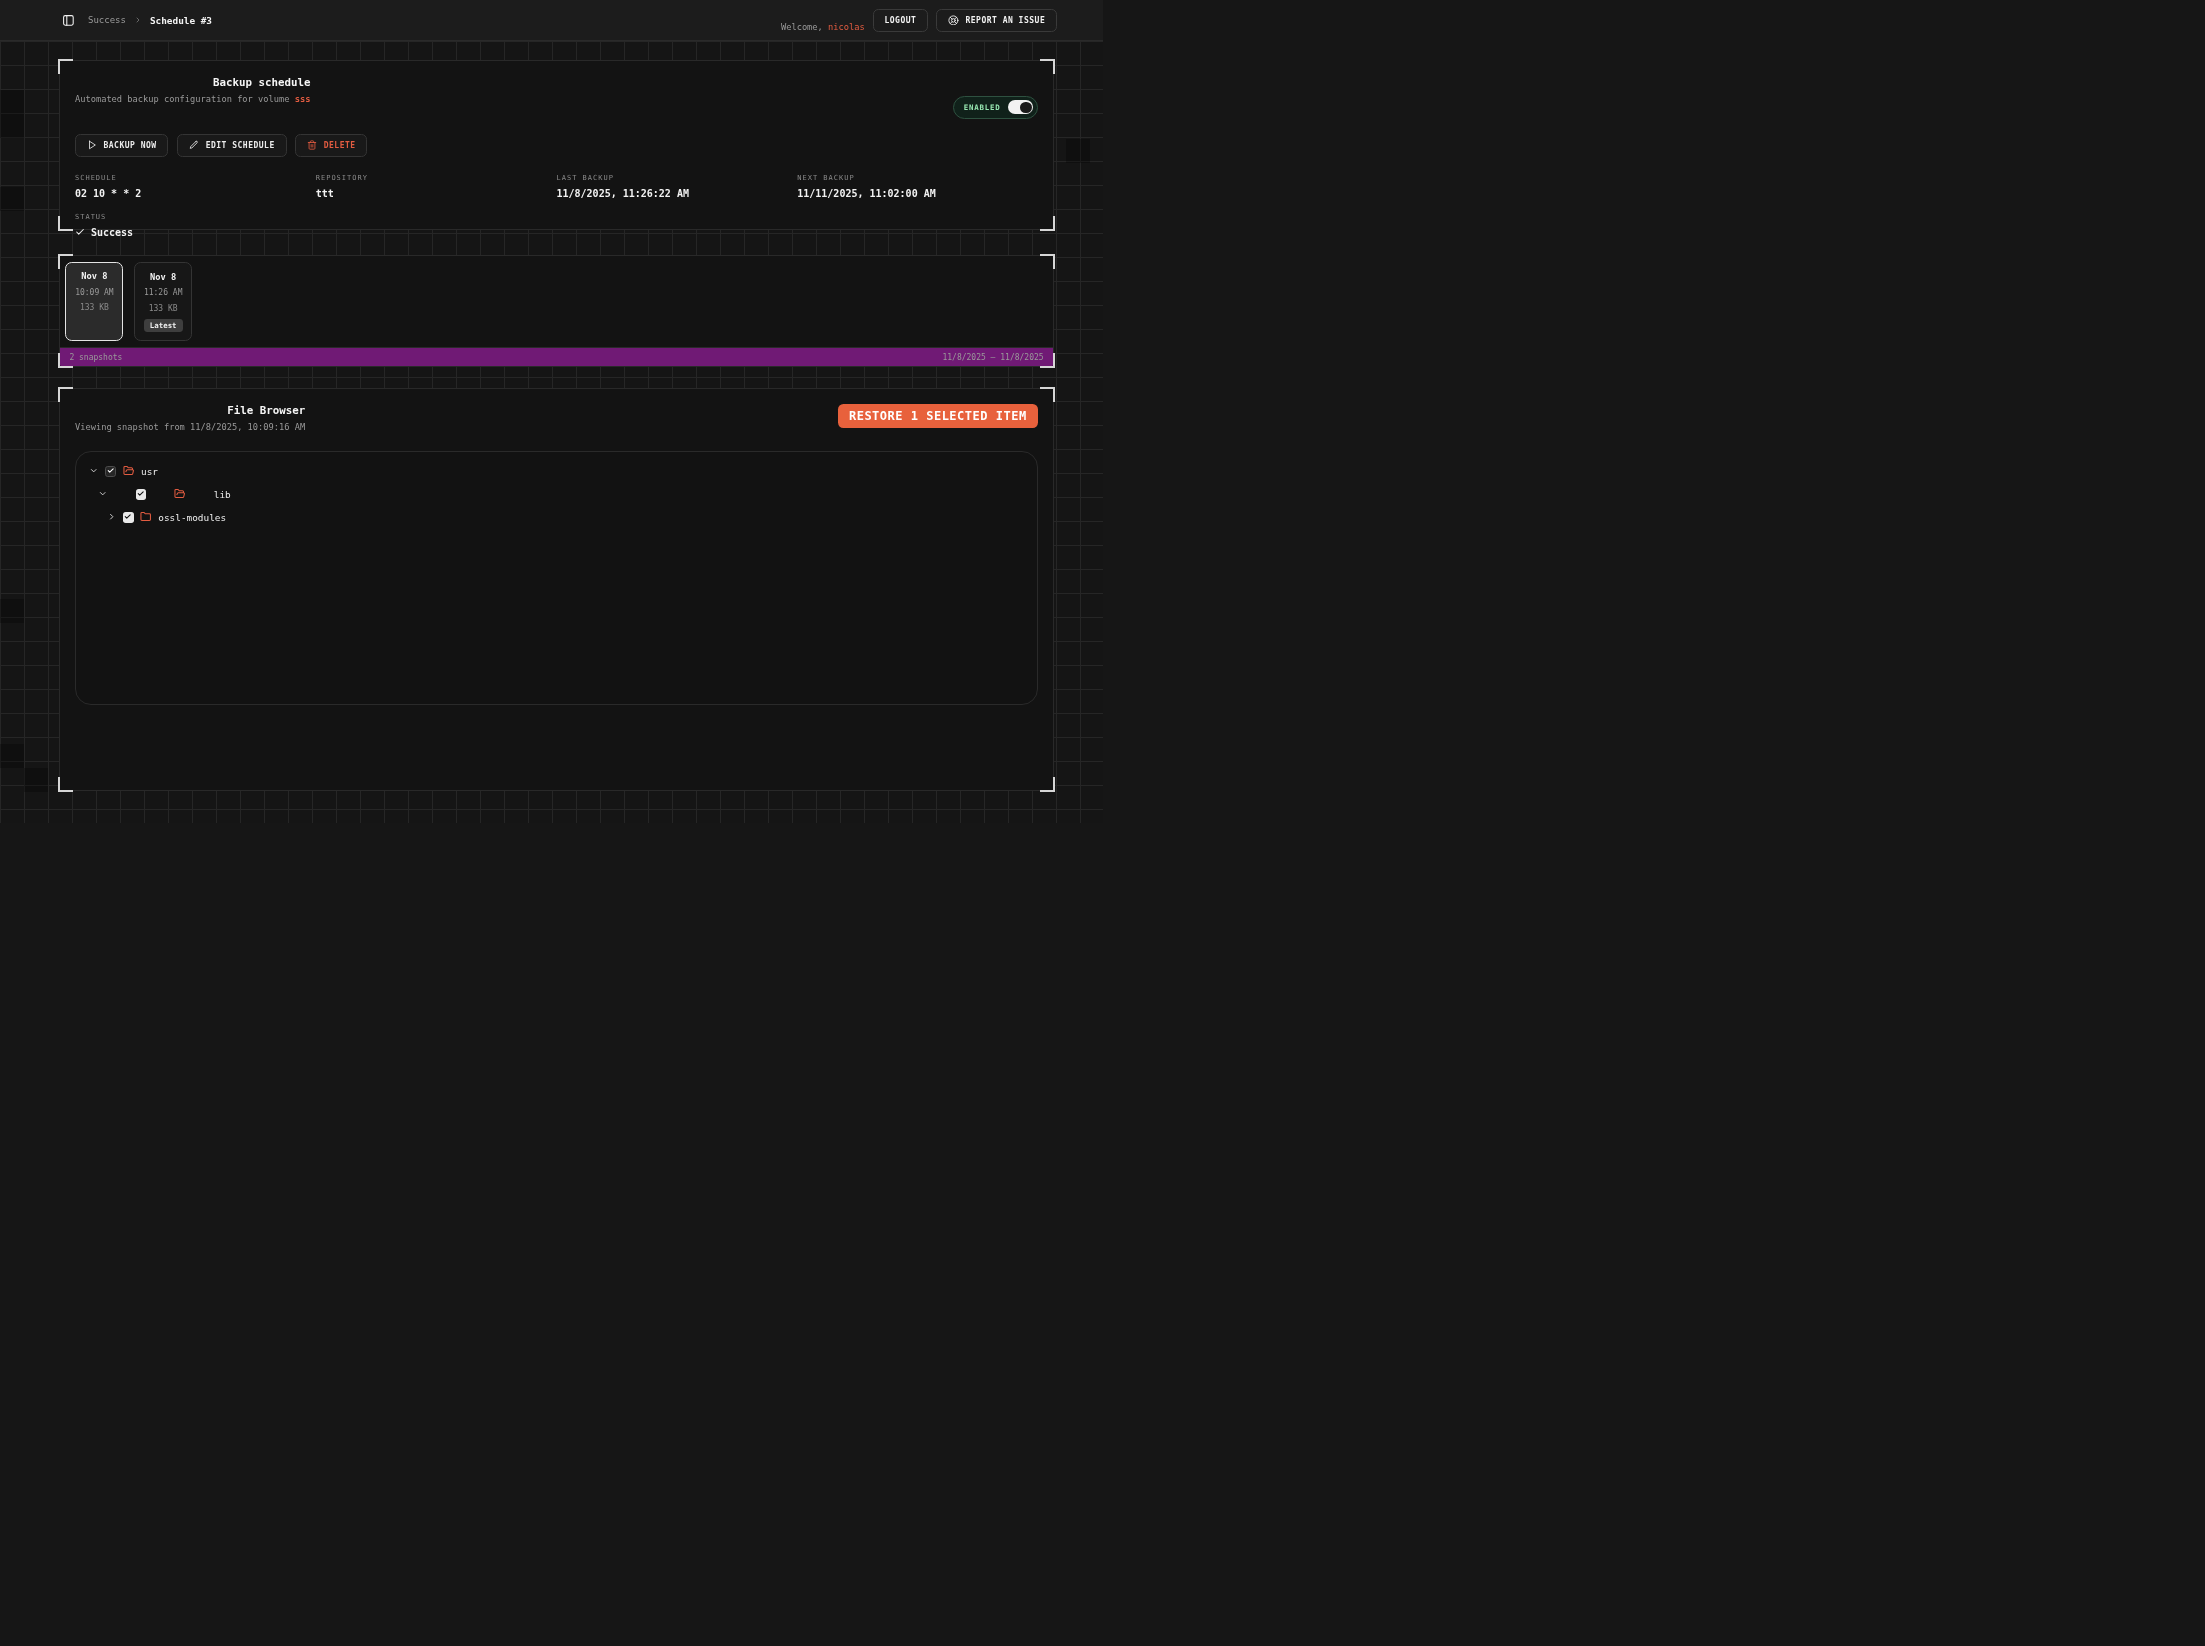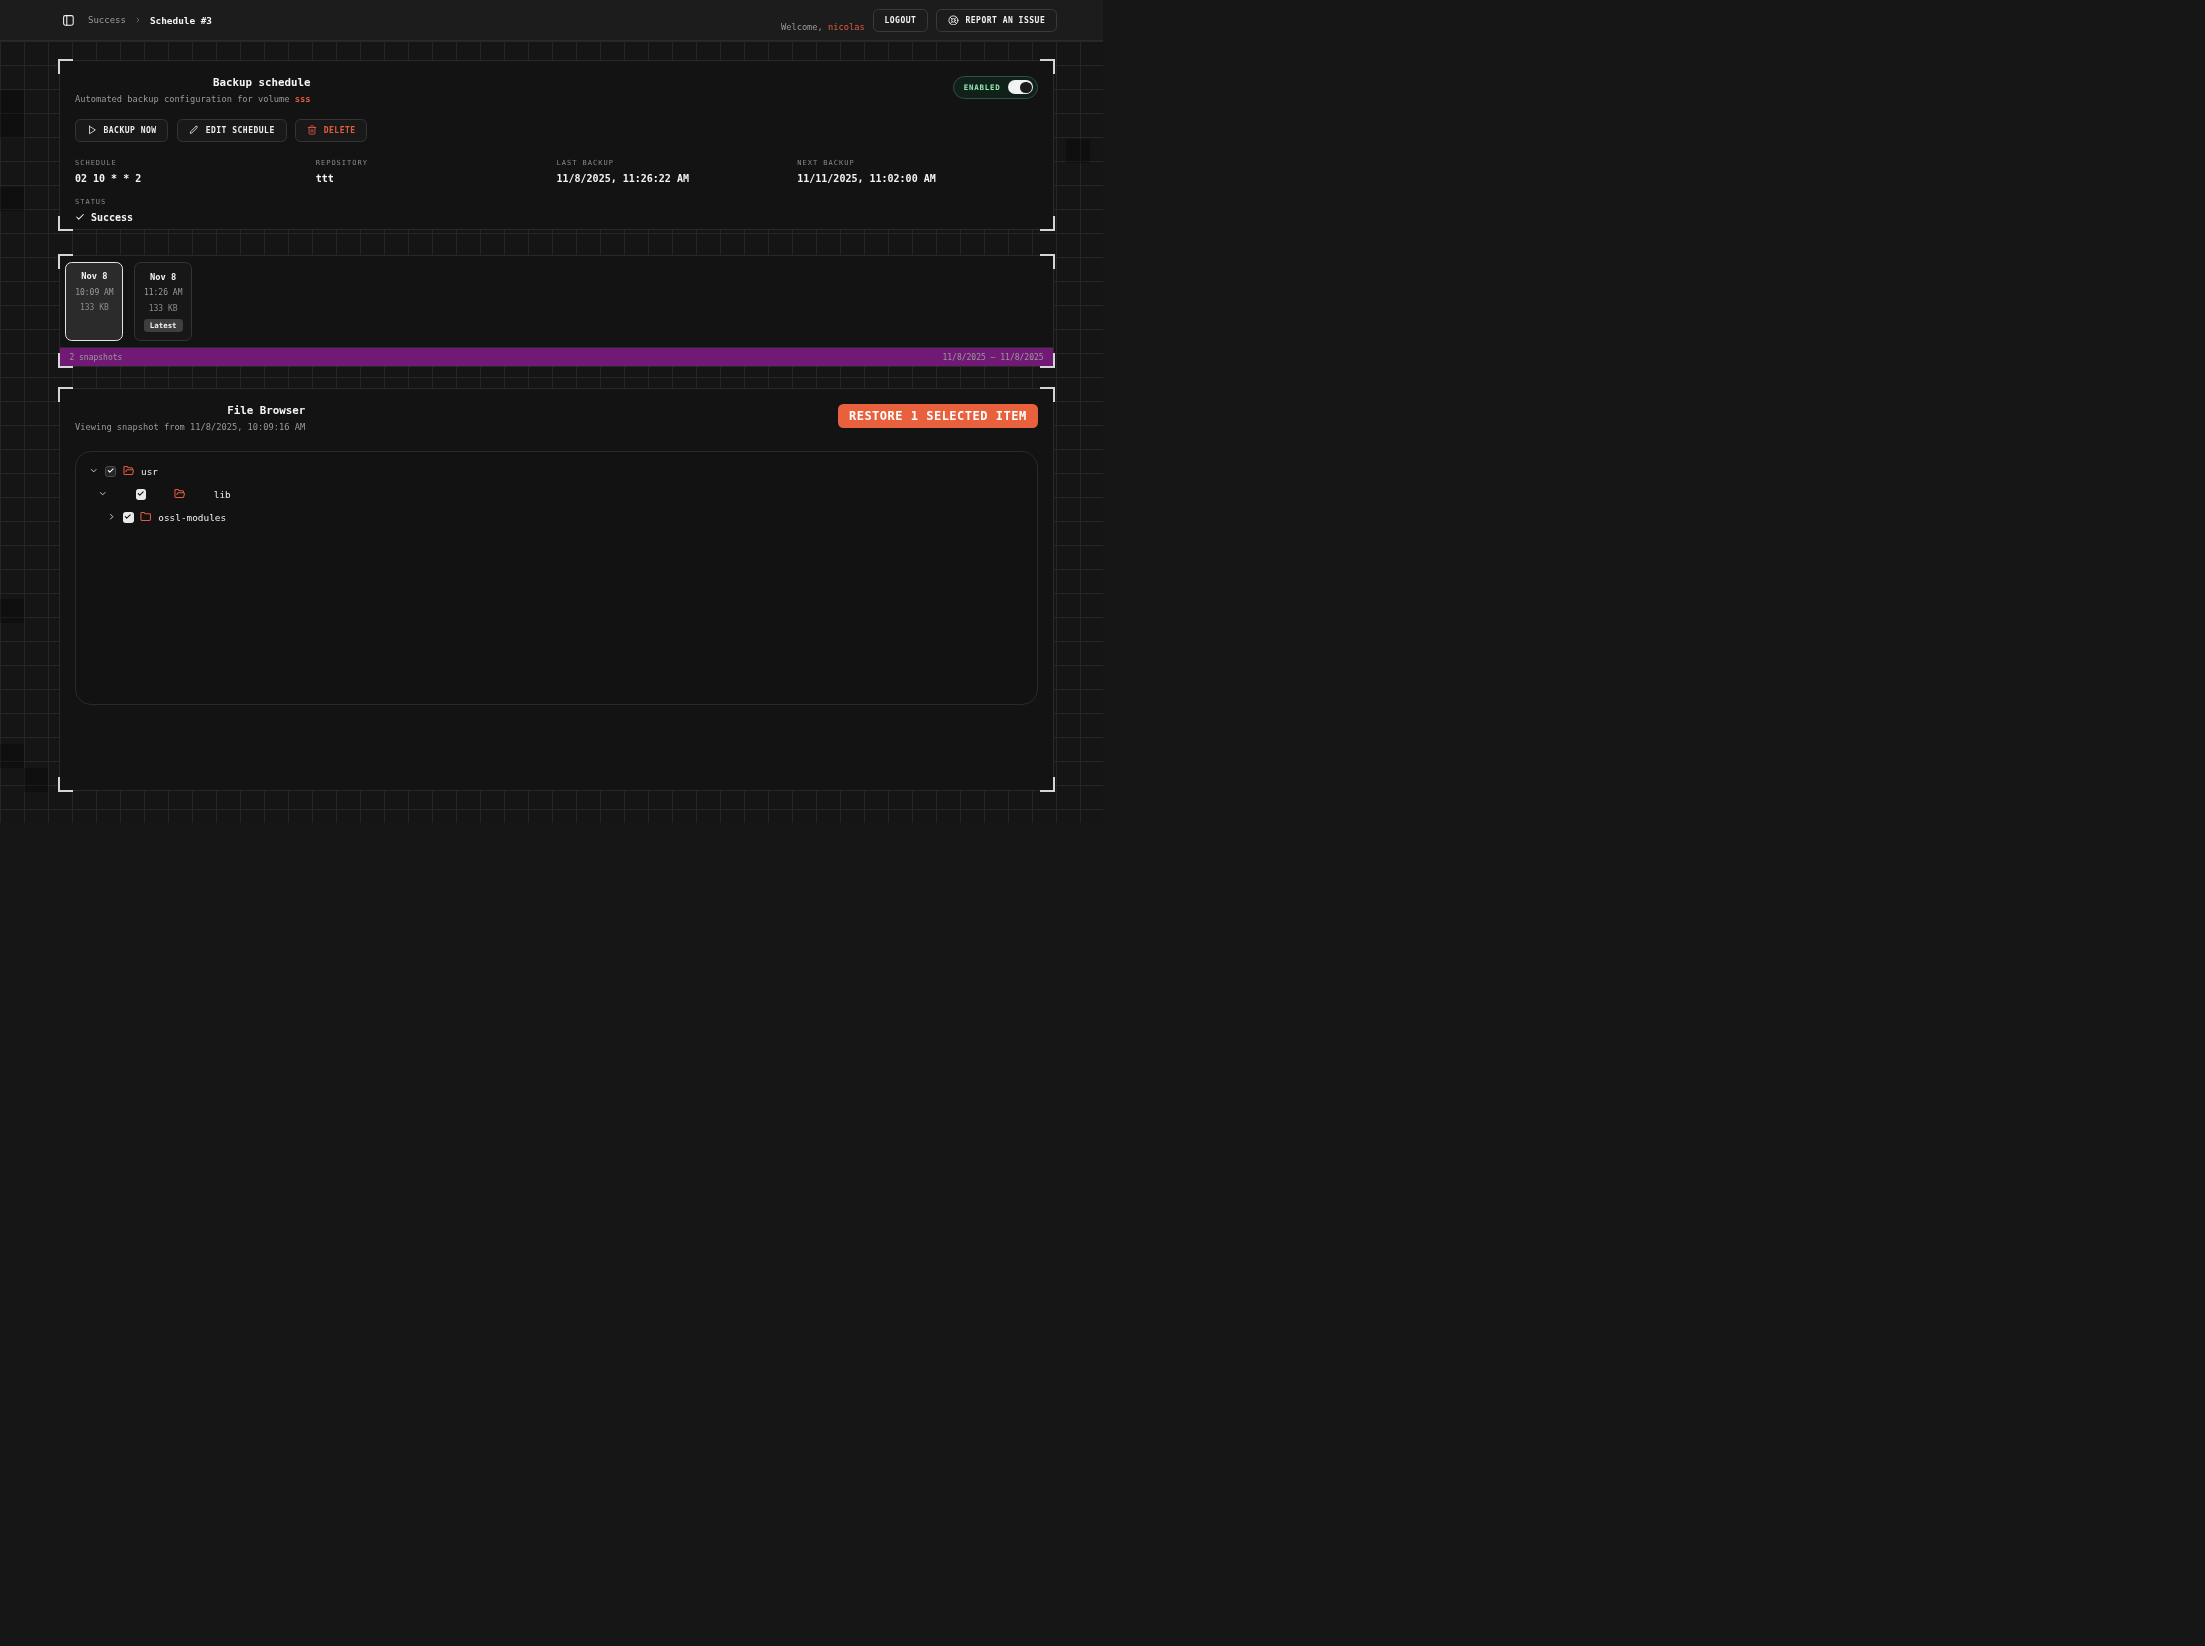--- a/index.html
+++ b/index.html
@@ -56,21 +56,21 @@
 
   
   .card-pad { padding:15px; }
   .panel-head { display:flex; justify-content:space-between; align-items:flex-start; }
   .card-title { font-size:10.8px; font-weight:bold; color:#f5f5f5; margin:0;text-align:right; }
   .card-sub { font-size:8.7px; color:#999; margin-top:4.7px; }
   .volume { color:#e25c41; font-weight:bold; }
 
   .enabled-pill {
     display:flex; align-items:center; gap:7.4px; border:0.7px solid #2e5140;
-    background:#10211a; border-radius:672px; padding:3.4px 4px 3.4px 10px; cursor:pointer;
+    background:#10211a; border-radius:672px; padding:3.4px 4px 3.4px 10px; cursor:pointer;margin-top:20px;
   }
   .enabled-label { color:#97e7b1; font-size:7.4px; font-weight:bold; letter-spacing:0.8px; }
   .toggle { width:25px; height:14px; border-radius:672px; background:#f2f2f2; position:relative; }
   .toggle .knob { position:absolute; right:1.3px; top:1.3px; width:11.4px; height:11.4px; border-radius:50%; background:#1b1b1b; }
 
   .btn-row { display:flex; gap:8.7px; margin-top:15px; }
   .btn {
     display:inline-flex; align-items:center; gap:6.7px; background:#191919;
     border:0.7px solid #343434; border-radius:5.4px; padding:0 10.8px; height:23px;
     color:#ececec; font-size:8px; font-weight:bold; letter-spacing:0.5px;

